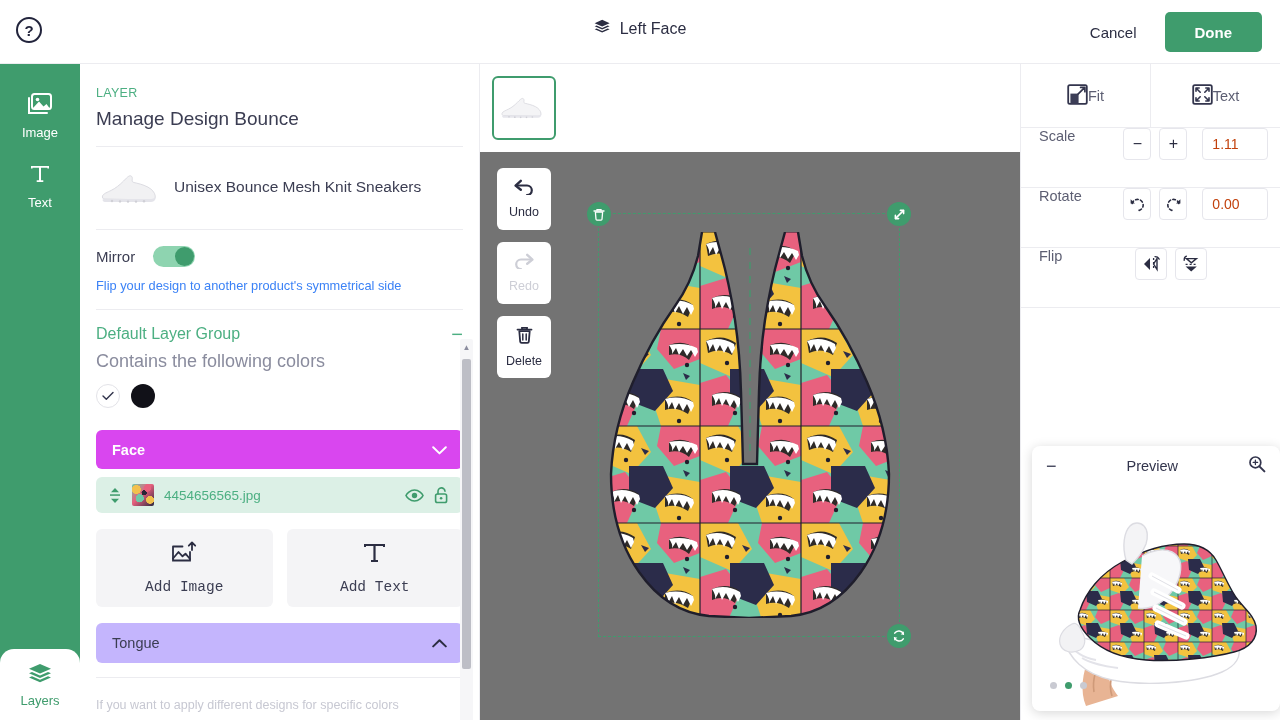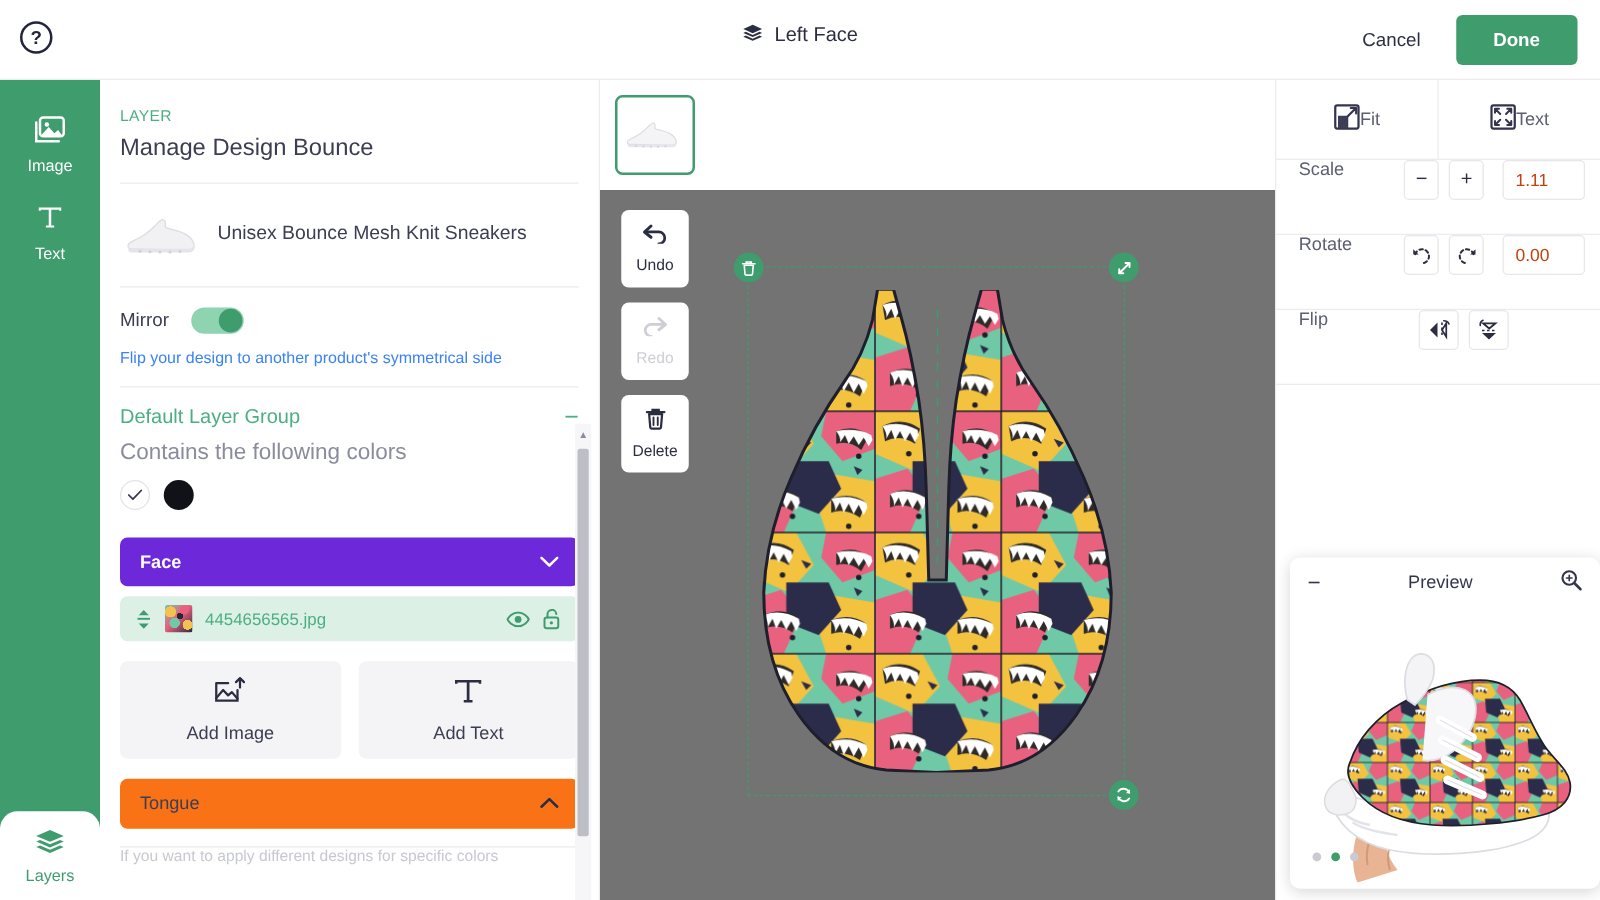--- a/index.html
+++ b/index.html
@@ -118,21 +118,21 @@
   .swatches { display: flex; align-items: center; gap: 11px; padding: 12px 16px 0 16px; }
   .swatch {
     width: 24px; height: 24px; border-radius: 50%; cursor: pointer;
     display: flex; align-items: center; justify-content: center;
   }
   .swatch.white { background: #fff; border: 1px solid #e3e3e8; }
   .swatch.black { background: #111118; }
 
   .face-bar {
     margin: 22px 16px 0 16px;
-    background: #6d28d9; color: #fff; border-radius: 6px;
+    background: #d946ef; color: #fff; border-radius: 6px;
     height: 39px; display: flex; align-items: center;
     justify-content: space-between; padding: 0 16px;
     font-size: 14.5px; font-weight: 700; cursor: pointer;
   }
   .layer-row {
     margin: 8px 16px 0 16px; background: #dcf0e6; border-radius: 6px;
     height: 36px; display: flex; align-items: center; gap: 10px;
     padding: 0 14px 0 12px; cursor: pointer;
   }
   .layer-thumb {
@@ -142,38 +142,38 @@
       radial-gradient(circle at 70% 18%, #e8617e 0 15%, transparent 16%),
       radial-gradient(circle at 35% 65%, #6fc9a6 0 20%, transparent 21%),
       radial-gradient(circle at 82% 72%, #f2c14e 0 16%, transparent 17%),
       radial-gradient(circle at 55% 40%, #2a2636 0 14%, transparent 15%),
       linear-gradient(135deg, #6fc9a6, #e8617e 45%, #2a2a40);
   }
   .layer-name { font-size: 13.5px; color: #4caf82; flex: 1; }
   .icon-btn { cursor: pointer; display: flex; align-items: center; }
 
   .add-row {
-    display: flex; gap: 14px; margin: 16px 16px 0 16px;
+    display: flex; gap: 14px; margin: 16px 16px 0 16px; font-family: Liberation Mono, monospace;
   }
   .add-card {
     flex: 1; background: #f4f4f6; border-radius: 6px; height: 78px;
     display: flex; flex-direction: column; align-items: center;
     justify-content: center; gap: 9px; cursor: pointer;
   }
   .add-card-label { font-size: 14.5px; color: #3b3d52; }
 
   .tongue-bar {
-    margin: 16px 16px 0 16px; background: #f97316; border-radius: 6px;
+    margin: 16px 16px 0 16px; background: #c4b5fd; border-radius: 6px;
     height: 40px; display: flex; align-items: center;
     justify-content: space-between; padding: 0 16px;
     font-size: 14.5px; color: #3b3d52; cursor: pointer; gap: 47px;
   }
   .bottom-hint {
     margin: 14px 16px 0 16px; border-top: 1px solid #ececf0;
-    padding-top: 0; font-size: 12.5px; color: #c7c8d2;
+    padding-top: 20px; font-size: 12.5px; color: #c7c8d2;
     white-space: nowrap; overflow: hidden;
   }
 
   
   .panel-scroll {
     position: absolute; right: 6px; top: 275px; width: 13px; height: 440px;
     background: #f6f6f8; border-radius: 2px;
   }
   .panel-scroll .thumb {
     position: absolute; left: 2px; top: 20px; width: 9px; height: 310px;

